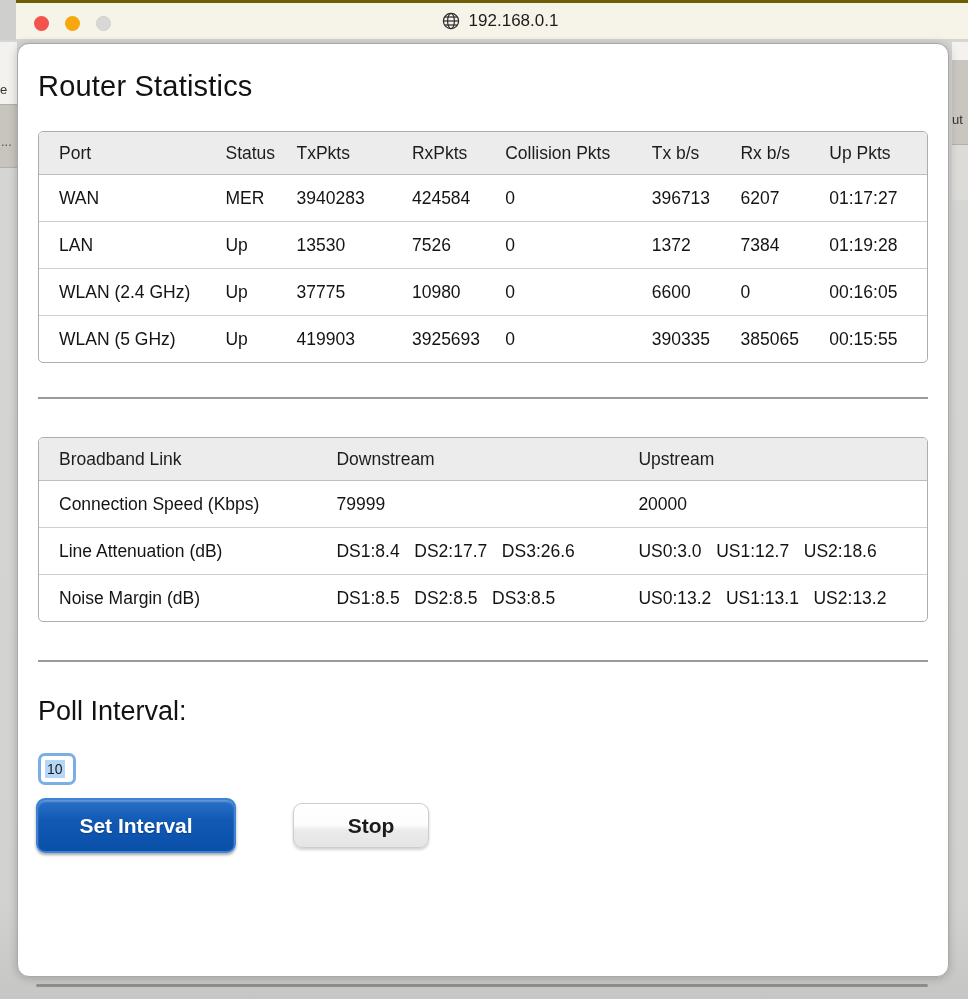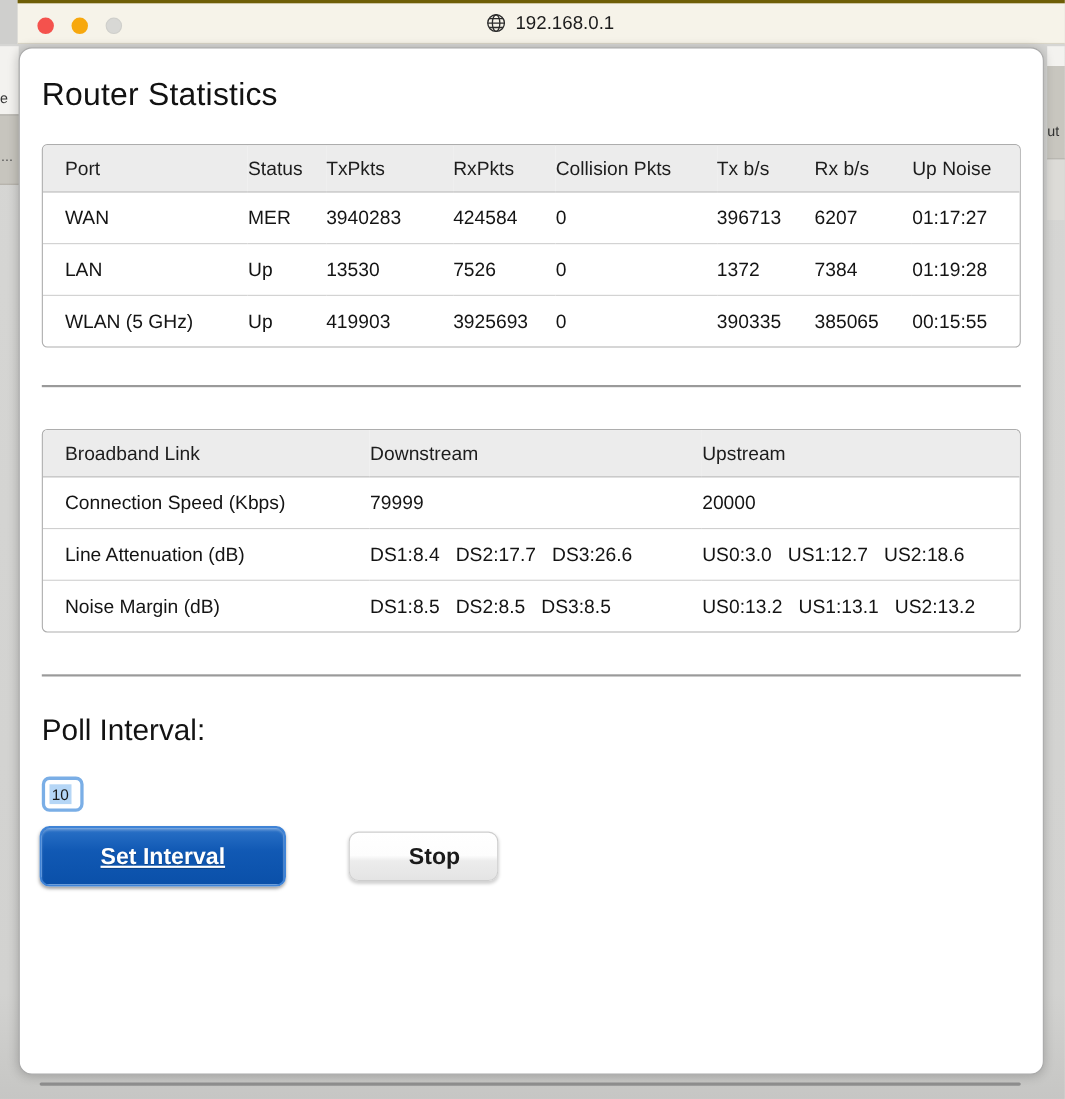--- a/index.html
+++ b/index.html
@@ -66,26 +66,25 @@
   .seconds-label { width:221px; }
   .poll-input {
     width:38px; height:32px; background:#fff; border:3px solid #7aaee6; border-radius:7px;
     display:flex; align-items:center; padding-left:4px; cursor:text;
   }
   .poll-input .val { font-size:14px; color:#1a1a1a; background:#b5d6f6; padding:0 2px; line-height:18px; }
 
   .btn-row { margin-top:13px; margin-left:-2px; display:flex; align-items:center; gap:57px; }
   .btn { font-family:"Liberation Sans", sans-serif; font-weight:700; font-size:21px; border-radius:9px; cursor:pointer; }
   .btn-primary {
-    width:224px; height:55px; color:#ffffff;
+    width:200px; height:55px; color:#ffffff;
     background:linear-gradient(180deg,#2a71c7 0%, #1159b4 40%, #0a50a9 100%);
     border:2px solid #3f83d6;
     box-shadow:0 2px 3px rgba(0,0,0,.35), inset 0 2px 2px rgba(255,255,255,.28);
     text-shadow:0 1px 1px rgba(0,0,0,.25);
-    text-decoration:underline;
   }
   .btn-secondary {
     width:136px; height:45px; color:#1b1b1b;
     background:linear-gradient(180deg,#ffffff 0%, #fdfdfd 48%, #ececec 60%, #e4e4e4 100%);
     border:1px solid #cdcdcd;
     box-shadow:0 2px 3px rgba(0,0,0,.18);
     padding-left:20px;
   }
 </style>
 </head>
@@ -141,21 +140,21 @@
       </colgroup>
       <thead>
         <tr>
           <th>Port</th>
           <th>Status</th>
           <th>TxPkts</th>
           <th>RxPkts</th>
           <th>Collision Pkts</th>
           <th>Tx b/s</th>
           <th>Rx b/s</th>
-          <th>Up Noise</th>
+          <th>Up Pkts</th>
         </tr>
       </thead>
       <tbody>
         <tr>
           <td>WAN</td>
           <td>MER</td>
           <td>3940283</td>
           <td>424584</td>
           <td>0</td>
           <td>396713</td>
@@ -164,20 +163,30 @@
         </tr>
         <tr>
           <td>LAN</td>
           <td>Up</td>
           <td>13530</td>
           <td>7526</td>
           <td>0</td>
           <td>1372</td>
           <td>7384</td>
           <td>01:19:28</td>
+        </tr>
+        <tr>
+          <td>WLAN (2.4 GHz)</td>
+          <td>Up</td>
+          <td>37775</td>
+          <td>10980</td>
+          <td>0</td>
+          <td>6600</td>
+          <td>0</td>
+          <td>00:16:05</td>
         </tr>
         <tr>
           <td>WLAN (5 GHz)</td>
           <td>Up</td>
           <td>419903</td>
           <td>3925693</td>
           <td>0</td>
           <td>390335</td>
           <td>385065</td>
           <td>00:15:55</td>

